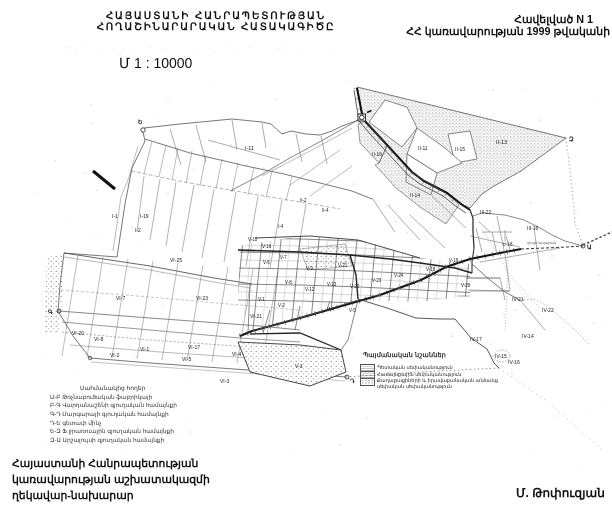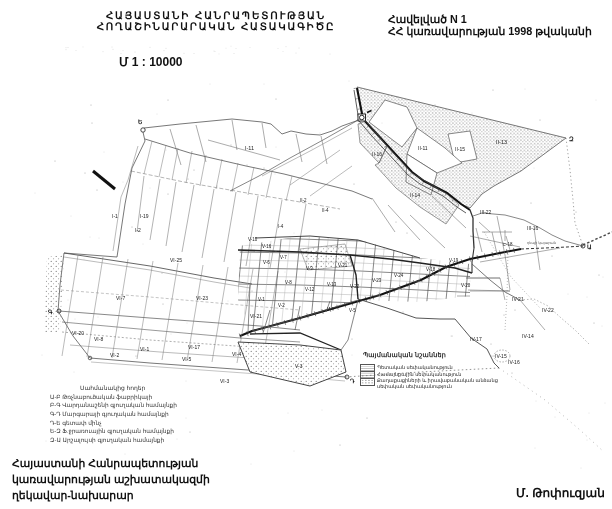--- a/index.html
+++ b/index.html
@@ -9,25 +9,25 @@
 </head>
 <body>
 
 <div class="abs" style="left:0;top:0;width:612px;height:509px;background:#fff;">
 
 <div class="abs" style="left:40px;top:10px;width:352px;text-align:center;font-weight:bold;color:#111;">
 <div style="font-size:10.2px;letter-spacing:1.9px;">ՀԱՅԱՍՏԱՆԻ ՀԱՆՐԱՊԵՏՈՒԹՅԱՆ</div>
 <div style="font-size:10.2px;letter-spacing:1.8px;">ՀՈՂԱՇԻՆԱՐԱՐԱԿԱՆ ՀԱՏԱԿԱԳԻԾԸ</div>
 </div>
 
-<div class="abs" style="left:119px;top:55px;font-weight:bold;font-size:12px;color:#111;">Մ 1 : 10000</div>
-
-<div class="abs" style="left:388px;top:13px;width:222px;text-align:left;font-weight:bold;color:#111;font-size:10.8px;line-height:12.2px;">
+<div class="abs" style="left:119px;top:55px;font-weight:normal;font-size:14px;color:#111;">Մ 1 : 10000</div>
+
+<div class="abs" style="left:388px;top:13px;width:222px;text-align:right;font-weight:bold;color:#111;font-size:10.8px;line-height:12.2px;">
 <div style="margin-right:17px;">Հավելված N 1</div>
-<div>ՀՀ կառավարության 1998 թվականի</div>
+<div>ՀՀ կառավարության 1999 թվականի</div>
 </div>
 
 <svg class="abs" style="left:0;top:0;" width="612" height="509" viewBox="0 0 612 509">
 <defs>
 <pattern id="stip" width="3.4" height="3.4" patternUnits="userSpaceOnUse">
  <circle cx="0.8" cy="0.8" r="0.5" fill="#555"></circle>
  <circle cx="2.5" cy="2.4" r="0.45" fill="#666"></circle>
 </pattern>
 <pattern id="stip2" width="5" height="5" patternUnits="userSpaceOnUse">
  <circle cx="1.2" cy="1.4" r="0.55" fill="#777"></circle>

